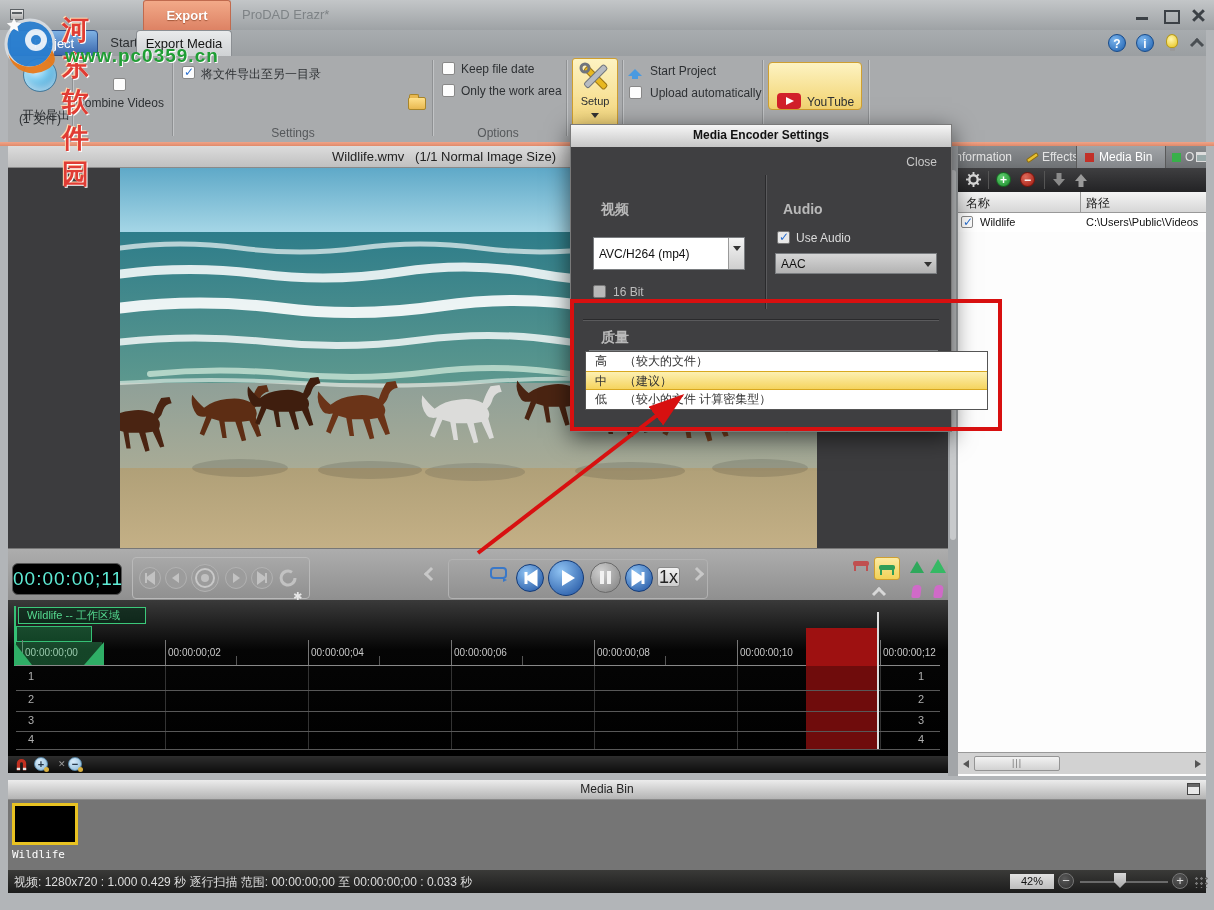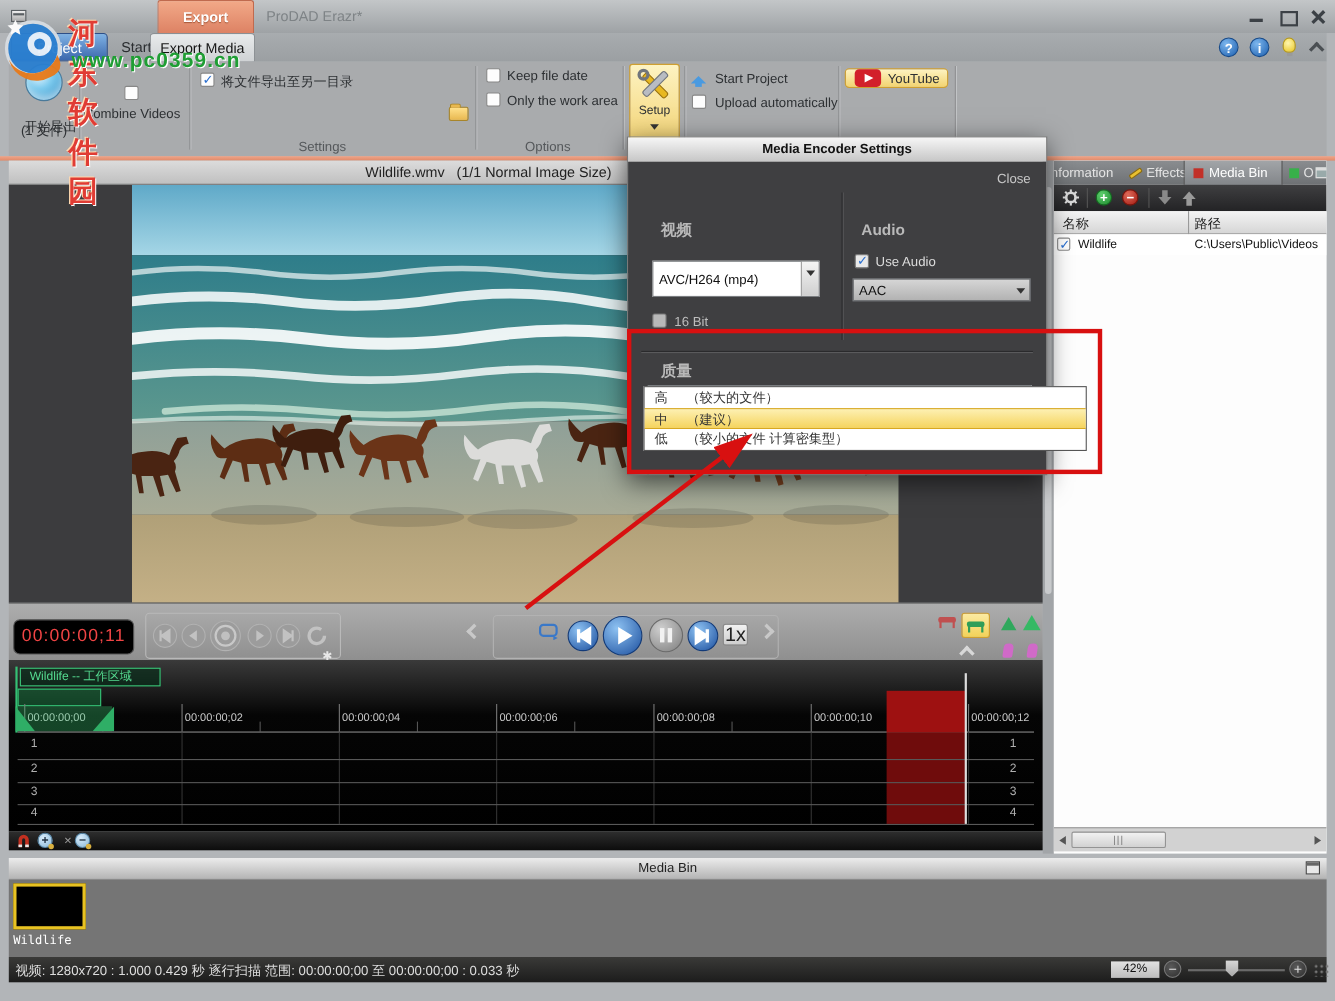--- a/index.html
+++ b/index.html
@@ -37,33 +37,33 @@
 .cb.checked:after{content:"✓";position:absolute;left:1px;top:-2px;color:#2a6fd0;font-size:12px;font-weight:bold}
 .rlbl{position:absolute;color:#2d3033;font-size:12px;white-space:nowrap}
 .sphere{position:absolute;width:34px;height:34px;border-radius:50%;background:radial-gradient(circle at 35% 28%,#e8f6ff,#7ecbee 40%,#2585c0);border:1px solid #4a7a9a;box-shadow:inset 0 -4px 6px rgba(255,255,255,.5)}
 .combo{position:absolute;background:#fff;border:1px solid #7a7d80;display:flex;align-items:center}
 .combo .ctext{flex:1;padding-left:5px;color:#111;font-size:12px;white-space:nowrap;overflow:hidden}
 .combo .cbtn{width:16px;height:100%;background:linear-gradient(#f4f4f4,#cfcfcf);border-left:1px solid #9a9a9a;position:relative}
 .darr:after{content:"";position:absolute;left:4px;top:8px;border:4px solid transparent;border-top:5px solid #333}
 .folderico{position:absolute;width:18px;height:13px;background:linear-gradient(#ffe08a,#e8b850);border:1px solid #a8852a;border-radius:2px}
 .folderico:before{content:"";position:absolute;left:0;top:-4px;width:8px;height:3px;background:#e8b850;border:1px solid #a8852a;border-bottom:none;border-radius:2px 2px 0 0}
 .setup-btn{position:absolute;left:564px;top:2px;width:46px;height:70px;background:linear-gradient(#fdf3c2,#f4d578);border:1px solid #cf9f30;border-radius:3px;text-align:center}
-.yt-btn{position:absolute;left:760px;top:6px;width:94px;height:18px;background:linear-gradient(#fdf3c2,#f2d370);border:1px solid #cf9f30;border-radius:4px;display:flex;align-items:center;gap:6px;padding-left:8px}
+.yt-btn{position:absolute;left:760px;top:6px;width:94px;height:48px;background:linear-gradient(#fdf3c2,#f2d370);border:1px solid #cf9f30;border-radius:4px;display:flex;align-items:flex-end;gap:6px;padding-left:8px}
 .yt-logo{width:24px;height:16px;background:#d2202a;border-radius:4px;position:relative}
 .yt-logo:after{content:"";position:absolute;left:9px;top:4px;border-left:8px solid #fff;border-top:4px solid transparent;border-bottom:4px solid transparent}
 .up-arrow{position:absolute;width:15px;height:16px}
 .up-arrow:before{content:"";position:absolute;left:0;top:0;border:7px solid transparent;border-bottom:7px solid #4a9ae0}
 .up-arrow:after{content:"";position:absolute;left:4px;top:12px;width:6px;height:5px;background:#4a9ae0}
 
 .pv-header{position:absolute;left:8px;top:146px;width:940px;height:22px;background:linear-gradient(#dcdcdc,#c0c0c0);border-bottom:1px solid #8a8a8a}
 .pv-title{position:absolute;left:8px;top:3px;width:540px;text-align:right;color:#222;font-size:13px}
 .pv-area{position:absolute;left:8px;top:168px;width:940px;height:380px;background:#3c3c3e;overflow:hidden}
 
 .transport{position:absolute;left:8px;top:548px;width:940px;height:52px;background:linear-gradient(#adadad,#8f8f8f);border-top:1px solid #777}
-.tc-box{position:absolute;left:4px;top:14px;width:110px;height:32px;background:#000;border:1px solid #555;border-radius:6px;color:#ef4444;font-size:16px;text-align:center;line-height:30px;letter-spacing:1px}
+.tc-box{position:absolute;left:4px;top:14px;width:110px;height:32px;background:#000;border:1px solid #555;border-radius:6px;color:#5eead4;font-size:19px;text-align:center;line-height:30px;letter-spacing:1px}
 .dis-group{position:absolute;left:124px;top:8px;width:178px;height:42px;border:1px solid #b9b9b9;border-radius:4px}
 .dis-c{position:absolute;top:9px;width:22px;height:22px;border-radius:50%;background:#9c9c9c;border:1px solid #b2b2b2}
 .play-group{position:absolute;left:440px;top:10px;width:260px;height:40px;border:1px solid #b2b2b2;border-radius:4px}
 .pbtn{position:absolute;border-radius:50%}
 .blue-btn{background:radial-gradient(circle at 35% 30%,#8ec2f2,#1c4f9e);border:1px solid #123a78}
 .gray-btn{background:radial-gradient(circle at 35% 30%,#cfcfcf,#7e7e7e);border:1px solid #6a6a6a}
 .speed-box{position:absolute;background:linear-gradient(#f2f2f2,#cdcdcd);border:1px solid #8a8a8a;border-radius:3px;color:#222;font-size:18px;text-align:center}
 .bed{position:absolute;width:16px;height:5px;border-radius:2px}
 .bed:before,.bed:after{content:"";position:absolute;top:4px;width:2px;height:6px;background:inherit}
 .bed:before{left:1px}.bed:after{right:1px}

